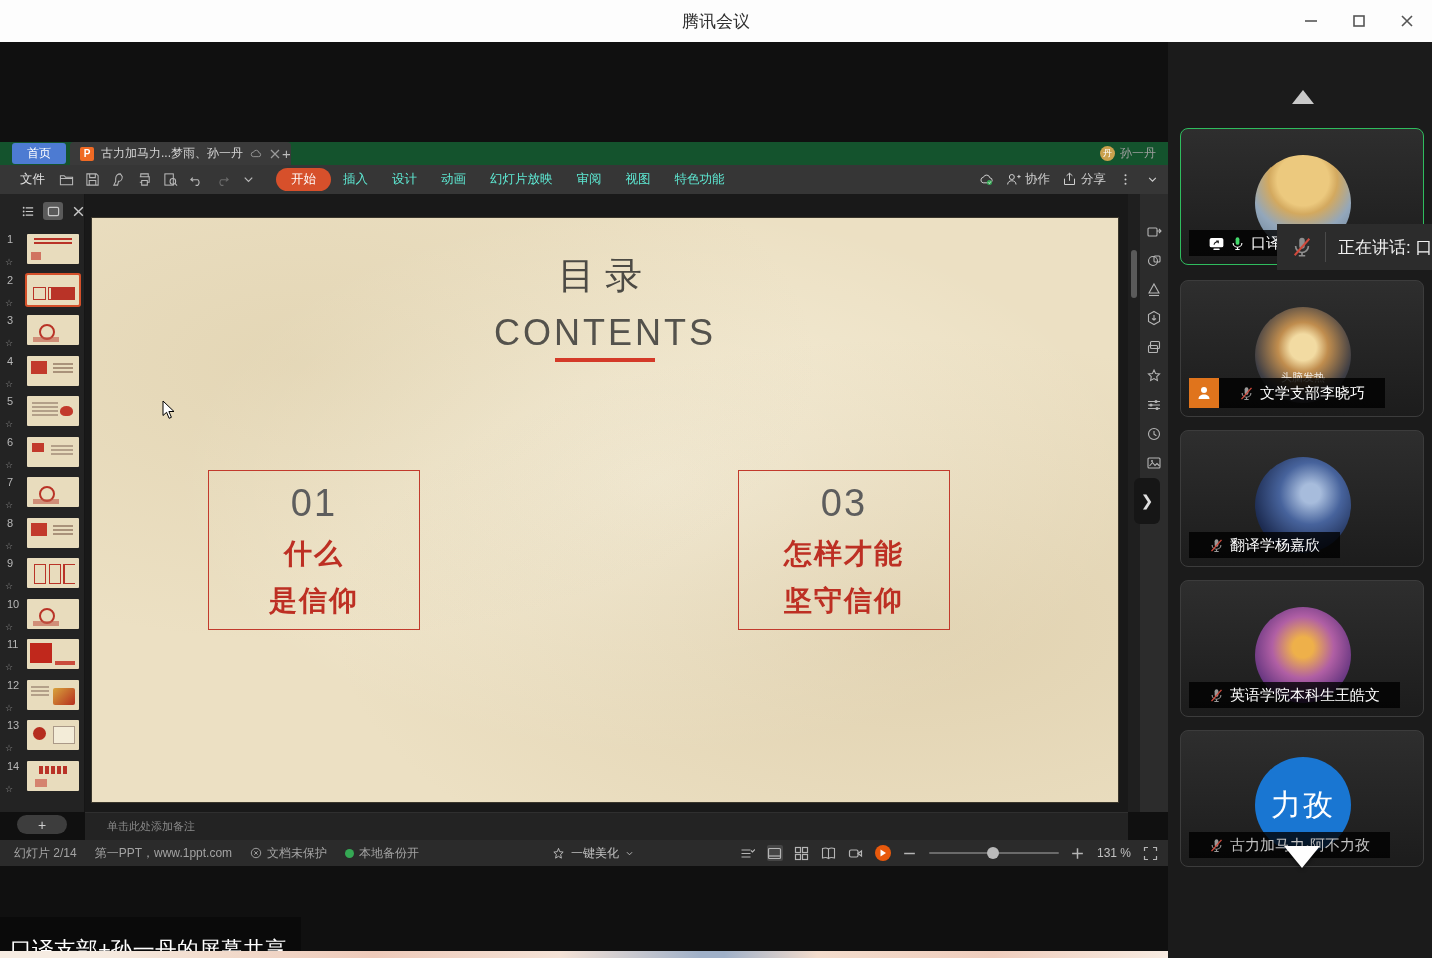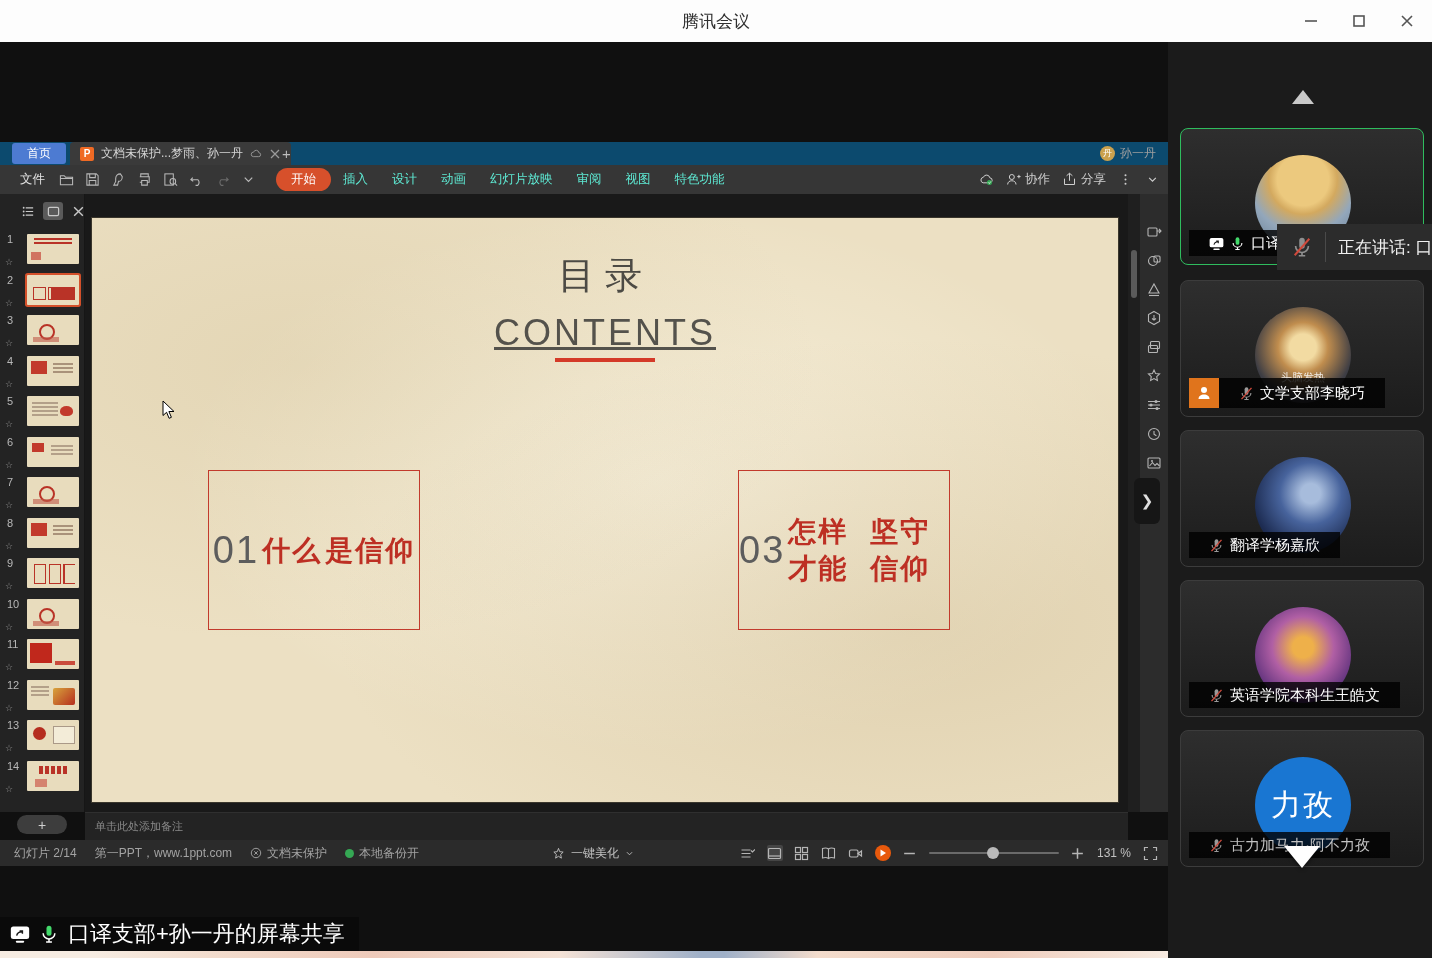--- a/index.html
+++ b/index.html
@@ -11,21 +11,21 @@
   .titlebar { position:absolute; left:0; top:0; width:1432px; height:42px; background:#fdfdfd; display:flex; align-items:center; justify-content:center; }
   .titlebar .title { font-size:17px; color:#2f2f2f; }
   .win-controls { position:absolute; right:14px; top:0; height:42px; display:flex; align-items:center; gap:26px; }
   .win-btn { width:22px; height:22px; display:flex; align-items:center; justify-content:center; color:#555; cursor:default; }
   .win-btn svg { width:14px; height:14px; }
 
   
   .stage { position:absolute; left:0; top:42px; width:1168px; height:916px; background:#101010; }
 
   
-  .wps-tabbar { position:absolute; left:0; top:142px; width:1168px; height:23px; background:#0c4a6e; }
+  .wps-tabbar { position:absolute; left:0; top:142px; width:1168px; height:23px; background:#14532d; }
   .home-btn { position:absolute; left:12px; top:1px; width:54px; height:21px; background:#4d7bd2; border-radius:3px; color:#fff; font-size:12px; display:flex; align-items:center; justify-content:center; }
   .doc-tab { position:absolute; left:70px; top:0; height:23px; background:#3a3a3a; border-radius:4px 4px 0 0; display:flex; align-items:center; gap:7px; padding:0 10px; }
   .p-icon { width:14px; height:14px; background:#f06a24; border-radius:2px; color:#fff; font-size:10px; font-weight:bold; display:flex; align-items:center; justify-content:center; }
   .doc-tab .label { font-size:12px; color:#d6d6d6; white-space:nowrap; }
   .tab-ico { color:#9a9a9a; display:flex; } .tab-ico svg{ width:12px; height:12px; }
   .newtab { position:absolute; left:282px; top:3px; color:#bdbdbd; font-size:15px; }
   .wps-user { position:absolute; right:12px; top:3px; display:flex; align-items:center; gap:5px; }
   .wps-user .ava { width:15px; height:15px; border-radius:50%; background:#caa14e; color:#fff; font-size:9px; display:flex; align-items:center; justify-content:center; }
   .wps-user .nm { font-size:12px; color:#9f9f9f; }
 
@@ -83,38 +83,38 @@
   
   .canvas { position:absolute; left:85px; top:194px; width:1043px; height:618px; background:#191919; }
   .slide { position:absolute; left:92px; top:218px; width:1026px; height:584px;
     background:
       radial-gradient(ellipse at 20% 25%, rgba(190,170,120,.18), transparent 45%),
       radial-gradient(ellipse at 80% 70%, rgba(185,160,110,.22), transparent 50%),
       radial-gradient(ellipse at 55% 45%, rgba(255,252,240,.5), transparent 60%),
       #ece0c3;
     box-shadow:0 0 0 1px #3a362c; }
   .slide-title-cn { position:absolute; left:0; top:33px; width:100%; text-align:center; font-size:37px; letter-spacing:10px; color:#4c4a44; }
-  .slide-title-en { position:absolute; left:0; top:94px; width:100%; text-align:center; font-size:36px; letter-spacing:3px; color:#54524c;text-decoration:underline; }
+  .slide-title-en { position:absolute; left:0; top:94px; width:100%; text-align:center; font-size:36px; letter-spacing:3px; color:#54524c; }
   .title-underline { position:absolute; left:463px; top:140px; width:100px; height:4px; background:#d43a28; }
-  .sec-box { position:absolute; top:252px; width:212px; height:160px; border:1.5px solid #c23a2c; display:flex; flex-direction:row; align-items:center; justify-content:center; gap:3px; }
+  .sec-box { position:absolute; top:252px; width:212px; height:160px; border:1.5px solid #c23a2c; display:flex; flex-direction:column; align-items:center; justify-content:center; gap:10px; }
   .sec-box .num { font-size:38px; color:#5d5d5d; letter-spacing:2px; }
   .sec-box .ln { font-size:28px; color:#bd2f23; line-height:37px; font-weight:bold; letter-spacing:2px; }
   .sec-0 { left:116px; } .sec-1 { left:371px; } .sec-2 { left:646px; }
 
   .canvas-scrollbar { position:absolute; left:1128px; top:194px; width:12px; height:618px; background:#1f1f1f; }
   .canvas-scrollbar .sthumb { position:absolute; left:3px; top:56px; width:6px; height:48px; background:#5a5a5a; border-radius:3px; }
 
   
   .right-toolbar { position:absolute; left:1140px; top:194px; width:28px; height:618px; background:#2c2c2c; }
   .rt-ico { position:absolute; left:6px; width:16px; height:16px; color:#b5b5b5; display:flex; }
   .rt-ico svg { width:16px; height:16px; }
   .rt-expand { position:absolute; left:-6px; top:284px; width:26px; height:46px; background:#161616; border-radius:6px; display:flex; align-items:center; justify-content:center; color:#e0e0e0; font-size:15px; }
 
   
-  .notes-bar { position:absolute; left:85px; top:812px; width:1043px; height:28px; background:#232323; border-top:1px solid #2f2f2f; display:flex; align-items:center; padding-left:10px; }
+  .notes-bar { position:absolute; left:85px; top:812px; width:1043px; height:28px; background:#232323; border-top:1px solid #2f2f2f; display:flex; align-items:center; padding-left:22px; }
   .notes-bar span { font-size:11px; color:#8a8a8a; }
 
   
   .statusbar { position:absolute; left:0; top:840px; width:1168px; height:26px; background:#2b2b2b; display:flex; align-items:center; font-size:12px; color:#a3a3a3; }
   .sb-left { display:flex; align-items:center; gap:18px; padding-left:14px; }
   .sb-item { display:flex; align-items:center; gap:5px; white-space:nowrap; }
   .sb-item svg { width:12px; height:12px; }
   .dot-green { width:9px; height:9px; border-radius:50%; background:#35a854; display:inline-block; }
   .sb-center { position:absolute; left:552px; display:flex; align-items:center; gap:6px; color:#c0c0c0; }
   .sb-center svg { width:13px; height:13px; }
@@ -122,21 +122,21 @@
   .sb-right .vi { width:16px; height:16px; display:flex; align-items:center; justify-content:center; }
   .sb-right svg { width:15px; height:15px; }
   .vi.active { background:#454545; border-radius:2px; }
   .play-btn { width:16px; height:16px; border-radius:50%; background:#e8590c; display:flex; align-items:center; justify-content:center; }
   .play-btn svg { width:8px; height:8px; }
   .zoom-track { position:relative; width:130px; height:2px; background:#6a6a6a; border-radius:1px; }
   .zoom-knob { position:absolute; left:58px; top:-5px; width:12px; height:12px; border-radius:50%; background:#b9b9b9; }
   .zoom-label { font-size:12px; color:#c0c0c0; }
 
   
-  .share-banner { position:absolute; left:0; top:917px; height:34px; background:rgba(10,10,10,.92); display:flex; align-items:center; gap:9px; padding:0 14px 0 10px; }
+  .share-banner { position:absolute; left:0; top:917px; height:34px; background:rgba(10,10,10,.92); display:flex; align-items:center; gap:9px; padding:0 14px 0 10px;flex-direction:column; }
   .share-banner .txt { font-size:22px; color:#fff; white-space:nowrap; }
   .share-banner svg { width:20px; height:20px; }
   .bottom-strip { position:absolute; left:0; top:951px; width:1168px; height:7px;
     background:linear-gradient(90deg,#f6ece2 0 8%,#f2dccd 18%,#eecaba 32%,#f4e2d6 48%,#9fb0c8 60% 62%,#f3dccc 70%,#efcdbd 85%,#f7ebe1 100%); }
 
   
   .sidebar { position:absolute; left:1168px; top:42px; width:264px; height:916px; background:#1b1b1b; }
   .scroll-up { position:absolute; left:124px; top:48px; width:0; height:0; border-left:11px solid transparent; border-right:11px solid transparent; border-bottom:14px solid #c9c9c9; }
   .tile { position:absolute; left:12px; width:244px; height:137px; border-radius:8px; background:linear-gradient(180deg,#2e2e2e,#1c1c1c); border:1px solid #3c3c3c; overflow:hidden; }
   .tile.active { border:1px solid #2fbc5e; }
@@ -188,21 +188,21 @@
         </div>
     </div>
   </div>
 
   <div class="stage"></div>
 
   <div class="wps-tabbar">
     <div class="home-btn">首页</div>
     <div class="doc-tab">
       <span class="p-icon">P</span>
-      <span class="label">文档未保护...梦雨、孙一丹</span>
+      <span class="label">古力加马力...梦雨、孙一丹</span>
       <span class="tab-ico">
           <svg viewBox="0 0 16 16">
             <path d="M4.5 11.5a3 3 0 0 1 .3-6 3.6 3.6 0 0 1 7 .8 2.6 2.6 0 0 1-.4 5.2z" fill="none" stroke="currentColor" stroke-width="1.2"></path>
           </svg>
         </span>
       <span class="tab-ico">
           <svg viewBox="0 0 12 12">
             <path d="M2 2 10 10 M10 2 2 10" stroke="currentColor" stroke-width="1.3"></path>
           </svg>
         </span>

